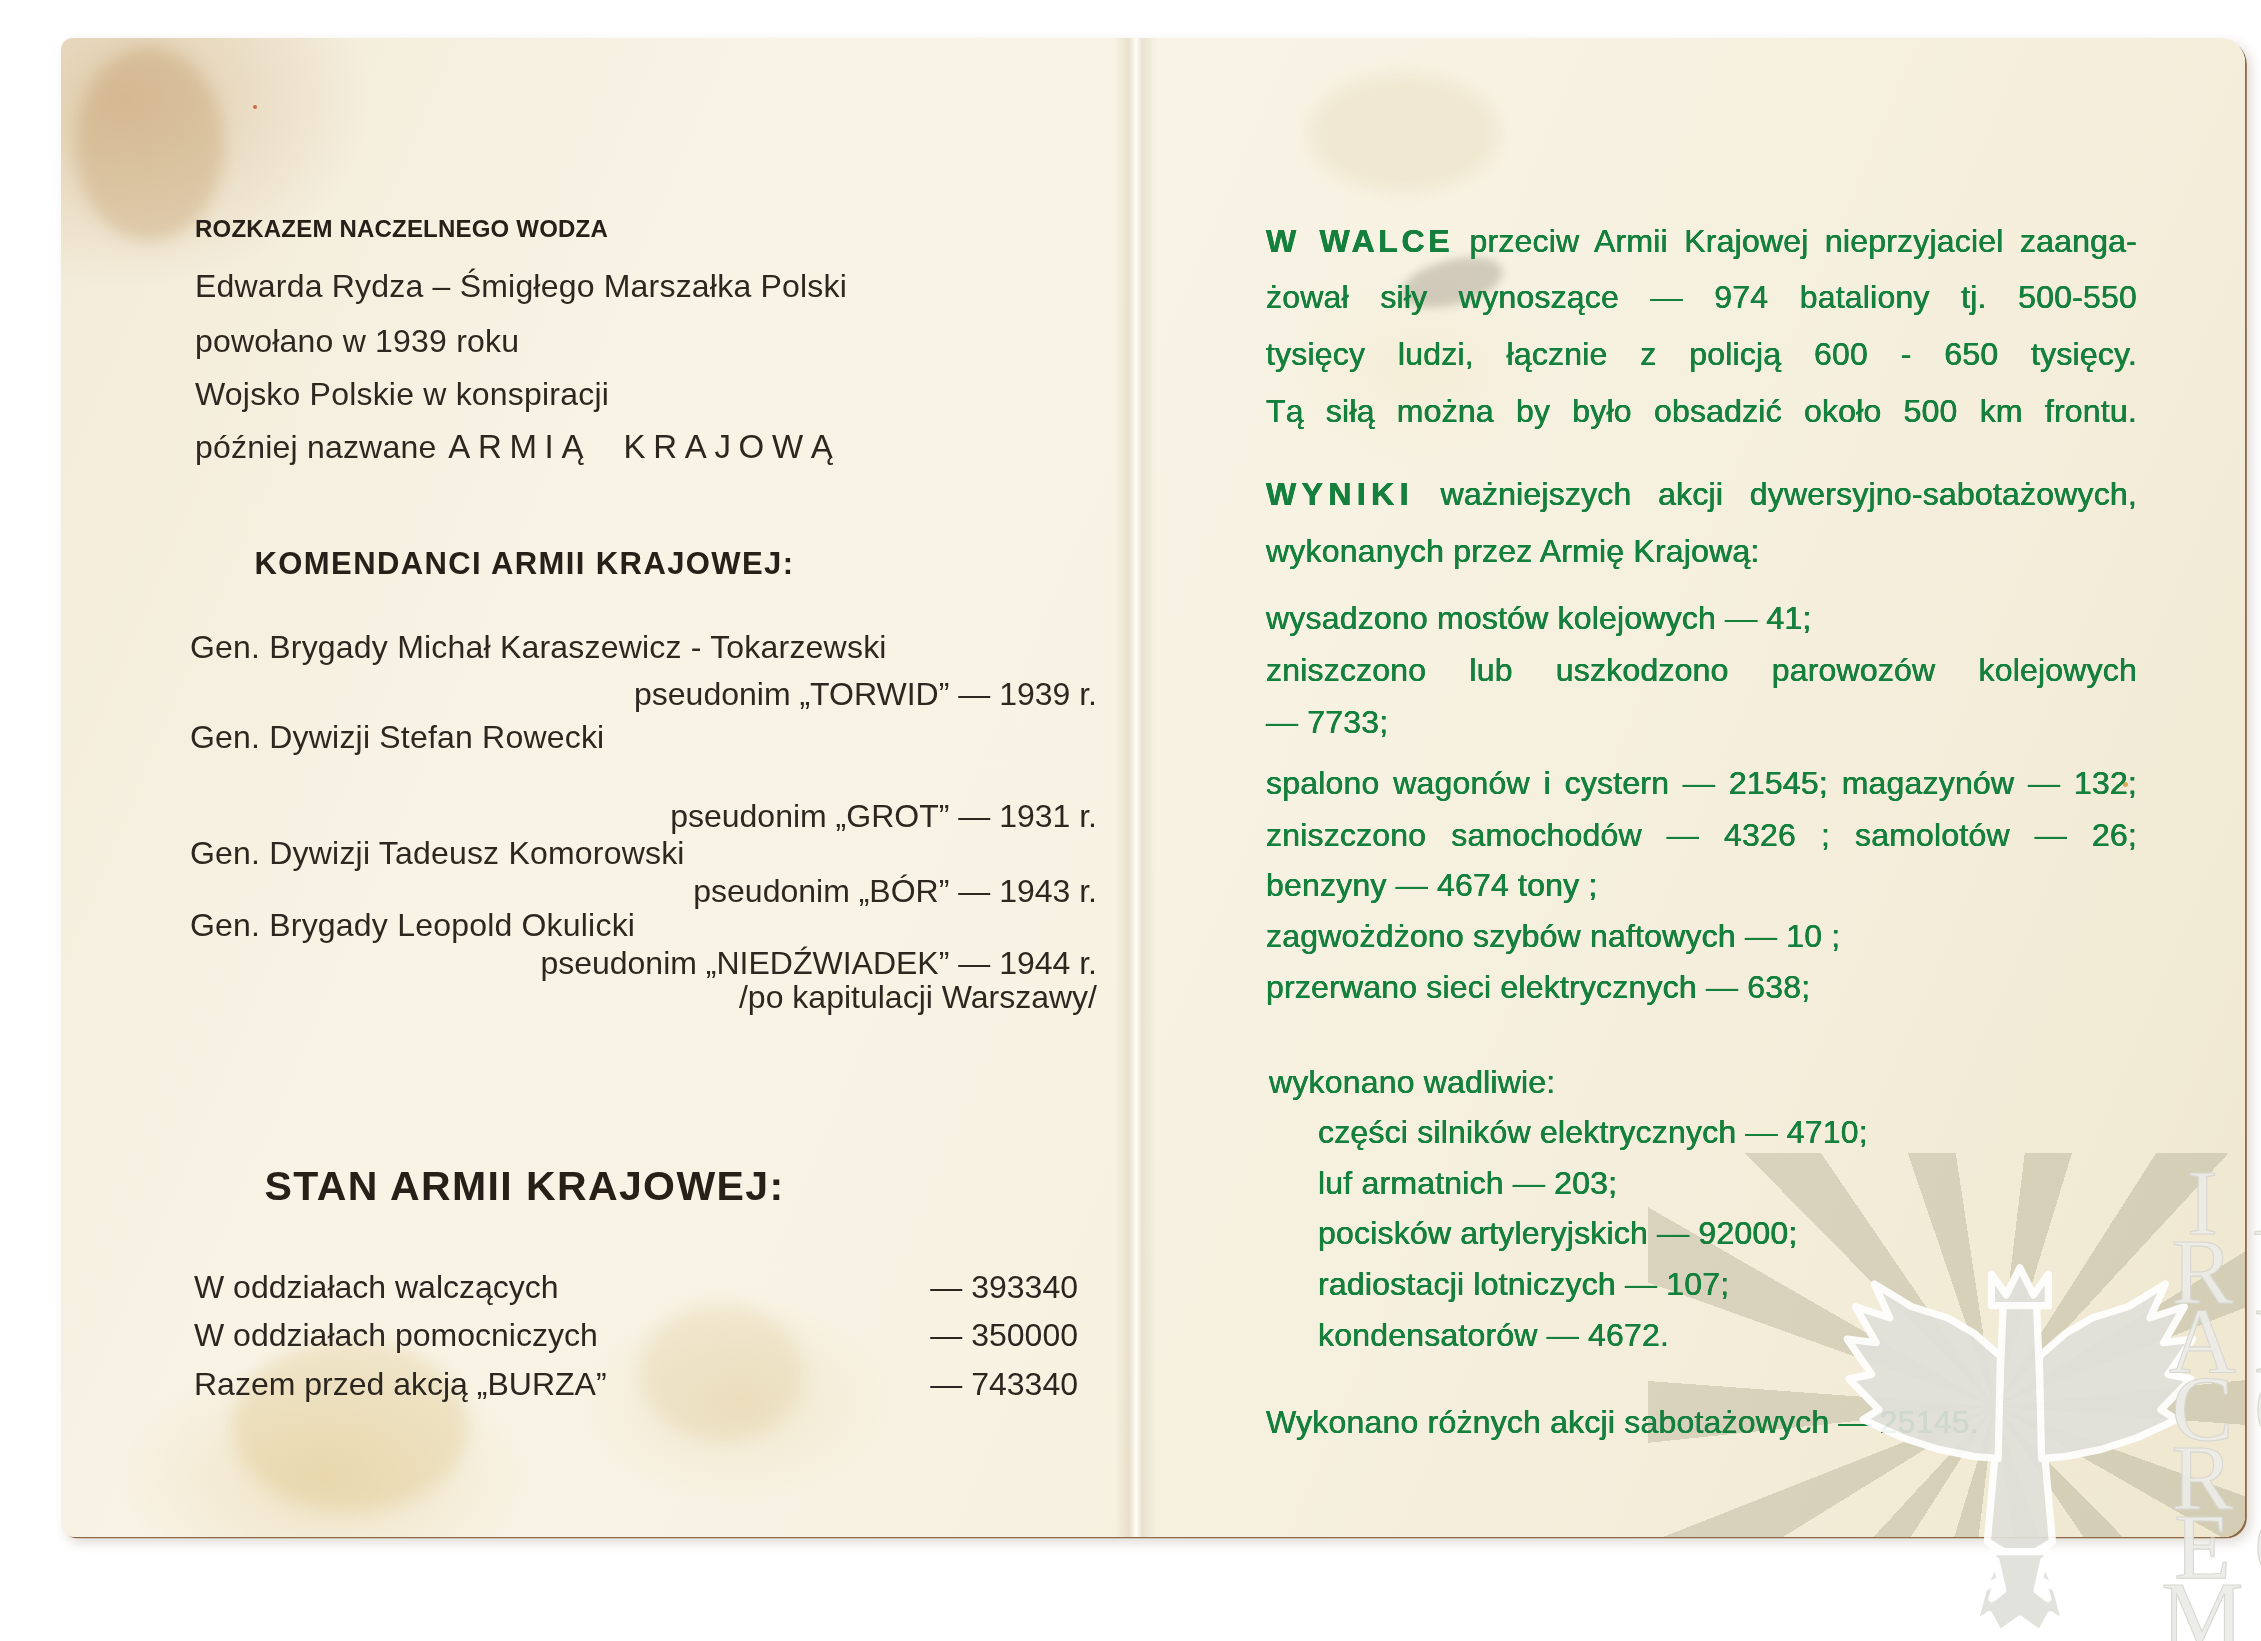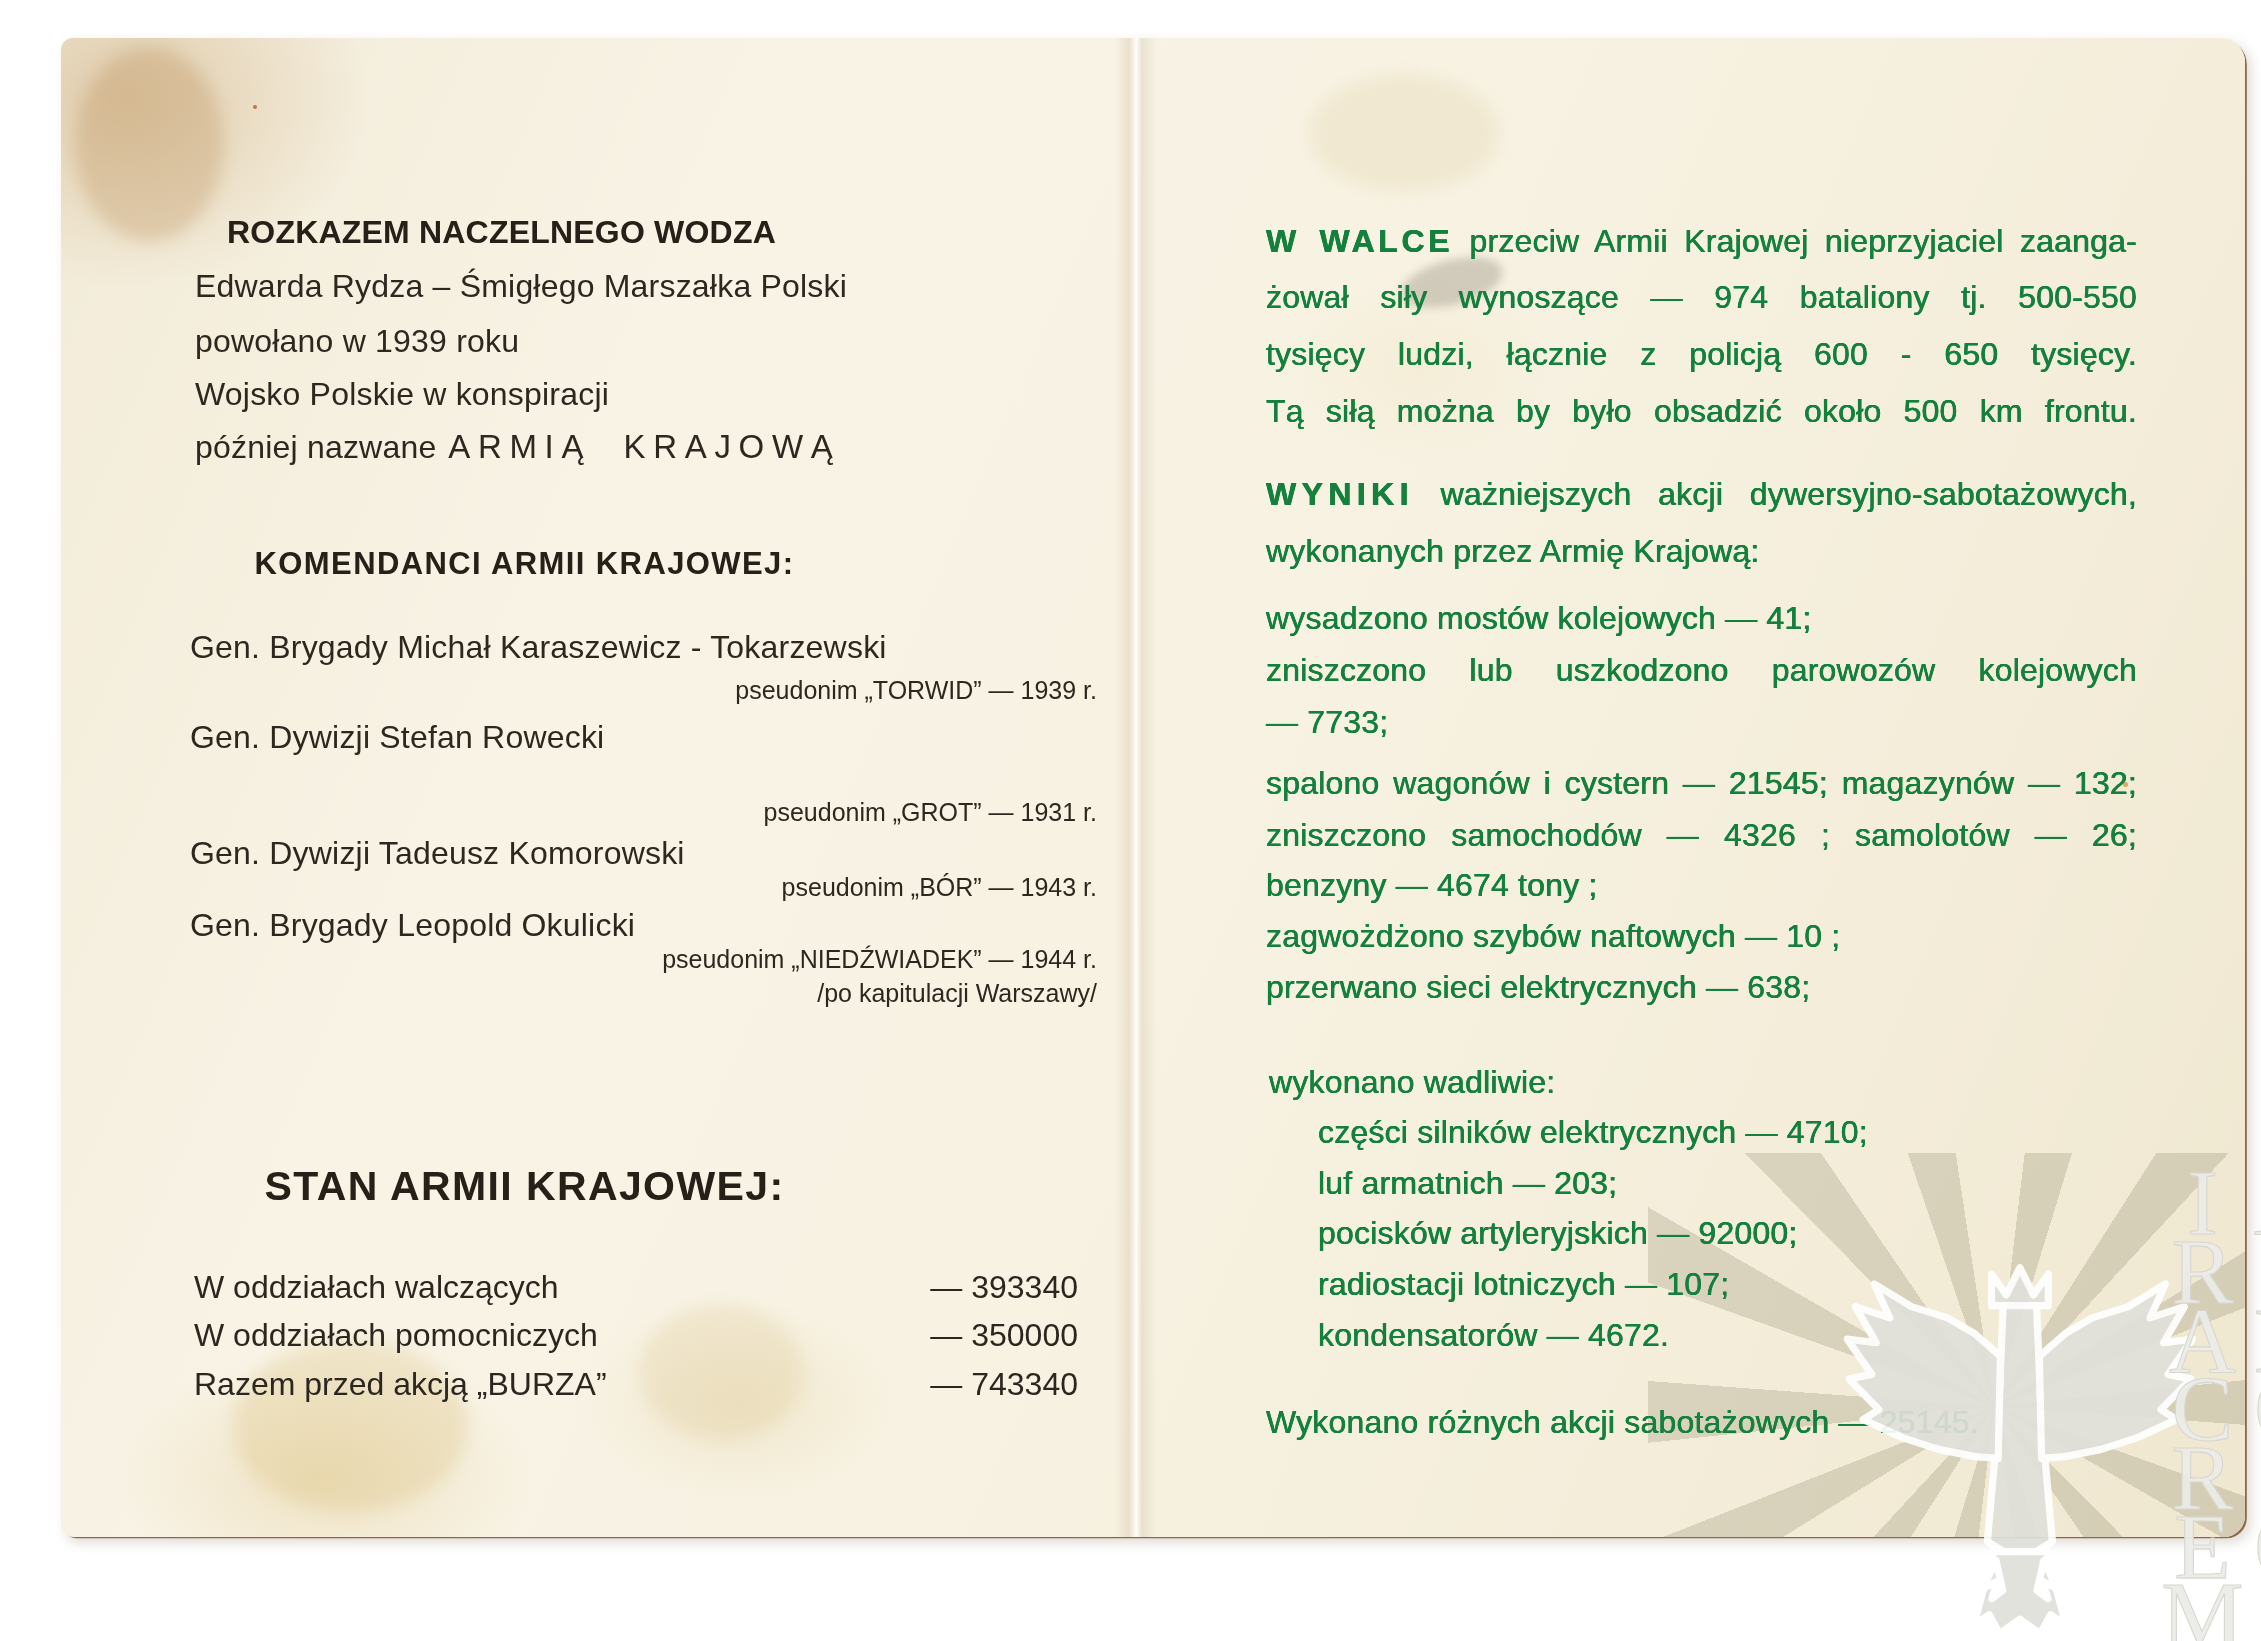--- a/index.html
+++ b/index.html
@@ -27,21 +27,21 @@
     position:absolute;left:1054px;top:0;width:41px;height:1499px;
     background:linear-gradient(90deg,rgba(0,0,0,0) 0%,rgba(176,154,112,0.20) 34%,rgba(255,255,252,0.85) 52%,rgba(150,128,92,0.14) 66%,rgba(0,0,0,0) 100%);
   }
   .stain{position:absolute;border-radius:50%;filter:blur(8.1px);}
   .dot{position:absolute;border-radius:50%;}
   .smudge{position:absolute;border-radius:50%;filter:blur(4.1px);transform:rotate(-14deg);}
   
   .ln{position:absolute;white-space:nowrap;color:#2e2720;font-size:32px;line-height:1.06;letter-spacing:0.2px;}
   .b{font-weight:700;color:#262019;}
   .ctrbox{position:absolute;left:190px;width:669px;text-align:center;white-space:nowrap;}
-  .ral{position:absolute;left:190px;width:907px;text-align:right;white-space:nowrap;color:#2e2720;font-size:25px;}
+  .ral{position:absolute;left:190px;width:907px;text-align:right;white-space:nowrap;color:#2e2720;font-size:32px;}
   .statrow{position:absolute;left:194px;width:884px;display:flex;justify-content:space-between;color:#2c2620;font-size:32px;}
   .rp{color:#15803d;text-shadow:0.3px 0 currentColor,-0.3px 0 currentColor;}
   .just{white-space:normal;text-align:justify;text-align-last:justify;width:871px;}
   .lead{font-weight:700;letter-spacing:3.6px;}
   .spaced{font-weight:400;font-size:33px;letter-spacing:7.7px;word-spacing:15.4px;margin-left:11.8px;}
   
   .rays{
     position:absolute;right:0;bottom:0;width:597px;height:384px;
     background:repeating-conic-gradient(from -96deg at 58% 66%,
       rgba(222,222,216,0.85) 0deg 10.2deg, rgba(255,255,255,0) 10.2deg 25.714deg);
@@ -61,21 +61,21 @@
     <div class="stain" style="left:172px;top:1302px;width:235px;height:172px;background:rgba(210,176,96,0.22);"></div>
     <div class="stain" style="left:579px;top:1266px;width:163px;height:136px;background:rgba(205,170,92,0.14);"></div>
     <div class="stain" style="left:1248px;top:36px;width:190px;height:118px;background:rgba(200,168,100,0.13);"></div>
     <div class="dot" style="left:192px;top:67px;width:4.1px;height:4.1px;background:#c04818;opacity:0.75;"></div>
     <div class="dot" style="left:2062px;top:744px;width:5px;height:5px;background:#d39a3a;opacity:0.8;"></div>
     <div class="smudge" style="left:1339px;top:222px;width:104px;height:45px;background:rgba(72,62,50,0.22);"></div>
 
     <div class="rays"></div>
   </div>
 
-  <div class="ln b" style="left:195px;top:216px;font-size:32px;margin-left:32px;">ROZKAZEM NACZELNEGO WODZA</div>
+  <div class="ln b" style="left:195px;top:216px;font-size:24px;">ROZKAZEM NACZELNEGO WODZA</div>
   <div class="ln" style="left:195px;top:270px;">Edwarda Rydza – Śmigłego Marszałka Polski</div>
   <div class="ln" style="left:195px;top:325px;">powołano w 1939 roku</div>
   <div class="ln" style="left:195px;top:378px;">Wojsko Polskie w konspiracji</div>
   <div class="ln" style="left:195px;top:430px;">
     <span>później nazwane</span><span class="spaced">ARMIĄ KRAJOWĄ</span>
   </div>
 
   <div class="ctrbox ln b" style="top:548px;font-size:31px;letter-spacing:1.4px;">KOMENDANCI ARMII KRAJOWEJ:</div>
 
   <div class="ln" style="left:190px;top:631px;">Gen. Brygady Michał Karaszewicz - Tokarzewski</div>

